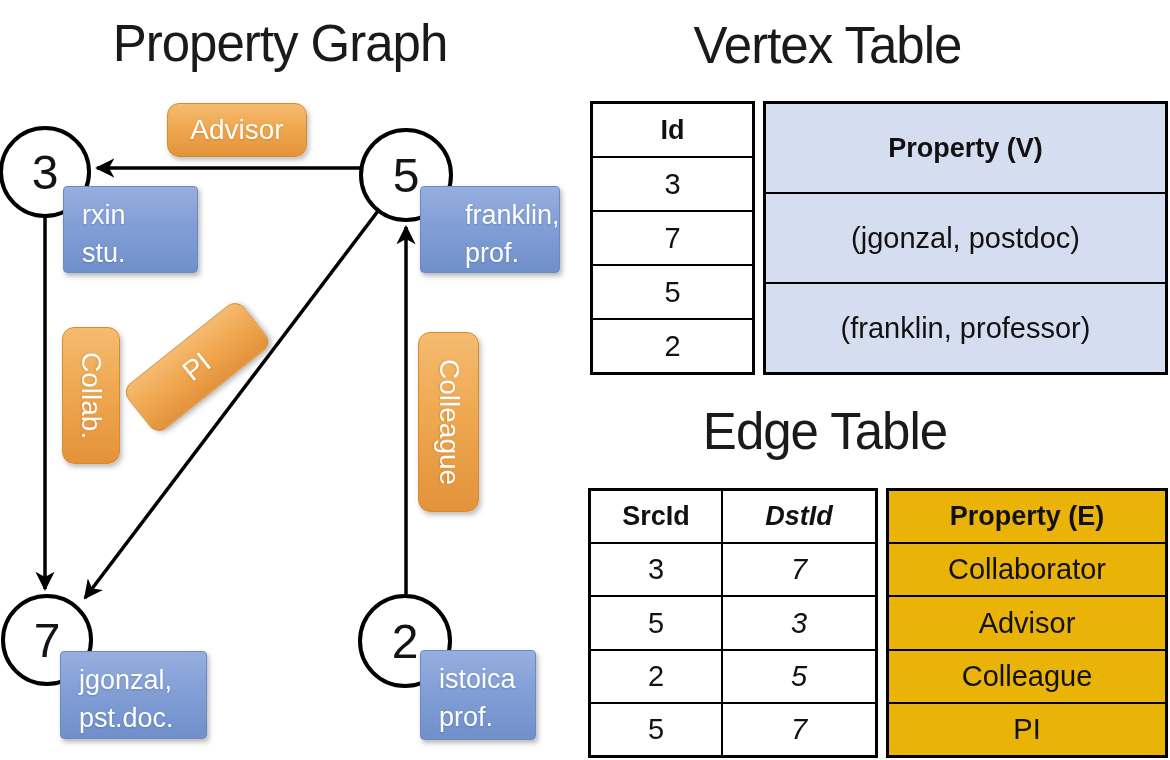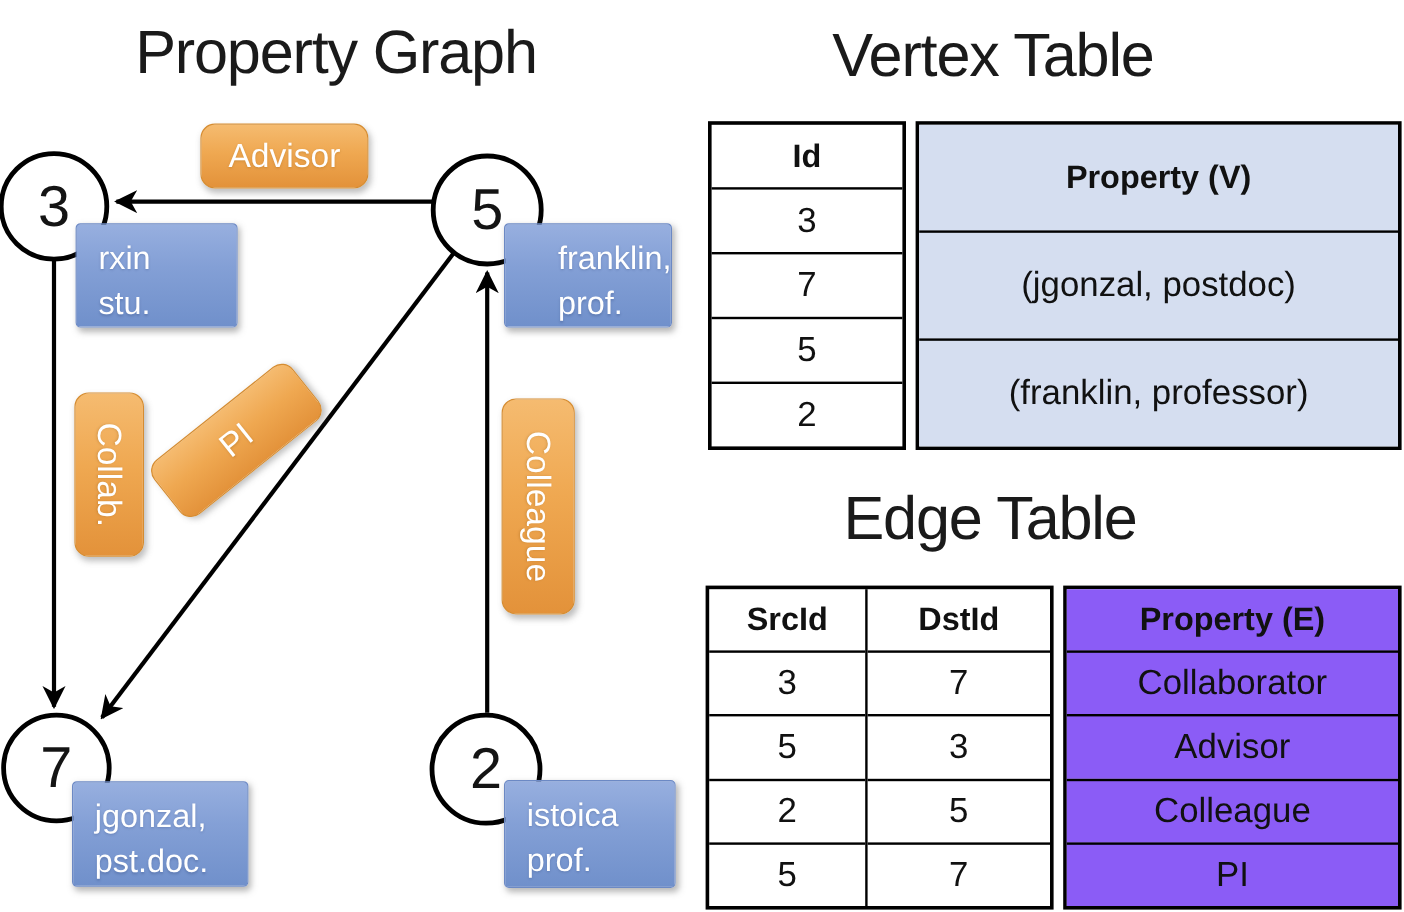--- a/index.html
+++ b/index.html
@@ -39,29 +39,29 @@
     padding:9px 6px 0 18px;box-sizing:border-box;
     text-shadow:0 1px 2px rgba(30,50,100,.25);
   }
   .plabel span{display:block;}
   
   .tbl{position:absolute;display:flex;z-index:2;}
   .tcol{border:3px solid #000;display:flex;flex-direction:column;background:#fff;box-sizing:border-box;}
   .tgap{width:8px;}
   .subwrap{display:flex;border:3px solid #000;box-sizing:border-box;background:#fff;}
   .subcol{display:flex;flex-direction:column;}
-  .subcol + .subcol{border-left:2px solid #000;}
+  .subcol + .subcol{border-left:2px solid #000;font-style:italic;}
   .cell{
     flex:1;display:flex;align-items:center;justify-content:center;
     border-top:2px solid #000;font-size:29px;color:#111;white-space:nowrap;
   }
   .cell:first-child{border-top:none;}
   .cell.hdr{font-weight:bold;font-size:27px;}
   .fill-blue .cell{background:#D5DEF0;}
-  .fill-peach .cell{background:#8b5cf6;}
+  .fill-peach .cell{background:#eab308;}
 </style>
 </head>
 <body>
 
 <div id="canvas">
 
   <div class="big-title" style="left:40px;top:14px;width:480px;">Property Graph</div>
   <div class="big-title" style="left:560px;top:16px;width:535px;">Vertex Table</div>
   <div class="big-title" style="left:560px;top:402px;width:530px;">Edge Table</div>
 
@@ -104,21 +104,21 @@
     <span>stu.</span>
   </div>
   <div class="plabel" style="left:420px;top:186px;width:140px;height:87px;padding-left:44px;">
     <span>franklin,</span>
     <span>prof.</span>
   </div>
   <div class="plabel" style="left:60px;top:651px;width:147px;height:88px;">
     <span>jgonzal,</span>
     <span>pst.doc.</span>
   </div>
-  <div class="plabel" style="left:420px;top:650px;width:143px;height:90px;">
+  <div class="plabel" style="left:420px;top:650px;width:116px;height:90px;">
     <span>istoica</span>
     <span>prof.</span>
   </div>
 
   <div class="tbl" style="left:590px;top:101px;height:274px;">
     <div class="tcol" style="width:165px;">
       <div class="cell hdr">Id</div>
       <div class="cell">3</div>
       <div class="cell">7</div>
       <div class="cell">5</div>

